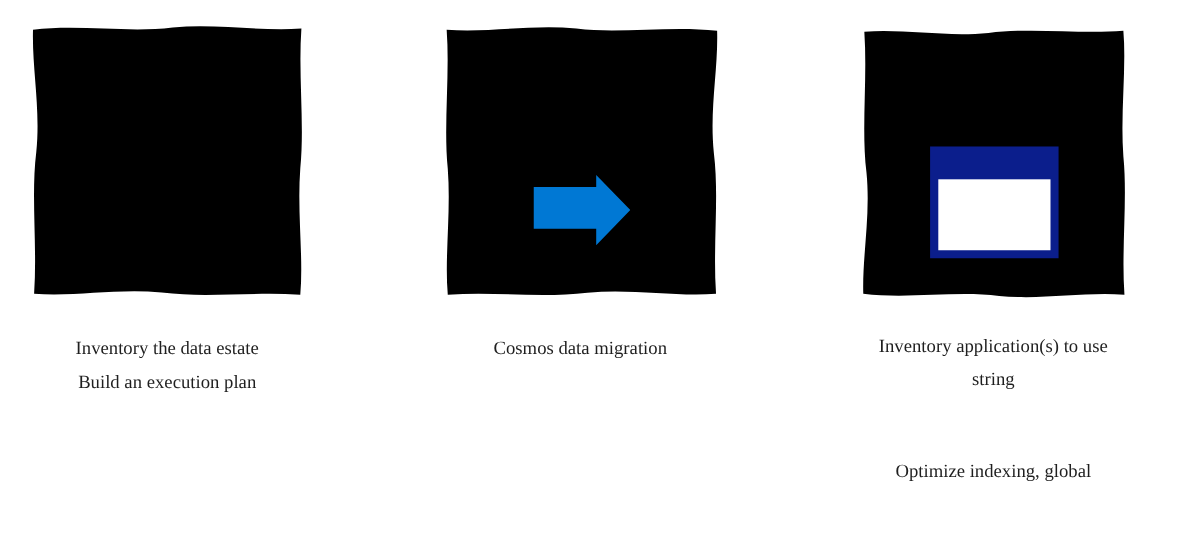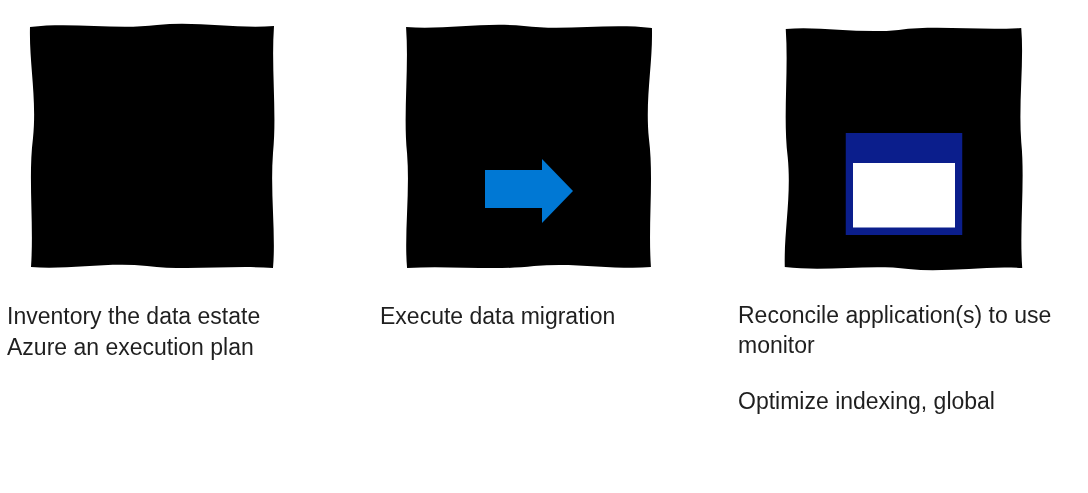--- a/index.html
+++ b/index.html
@@ -46,28 +46,30 @@
   .icon-magnifier { top: 108px; color: var(--ink, #000000); }
   .icon-arrow    { top: 139px; color: var(--arrow-blue, #0078d4); }
   .icon-window   { top: 113px; color: var(--window-navy, #0b1e8c); }
 
   .box-1 { left: 22px;  top: 18px; width: 260px; height: 258px; }
   .box-2 { left: 398px; top: 19px; width: 262px; height: 257px; }
   .box-3 { left: 777px; top: 20px; width: 253px; height: 256px; }
 
   .caption {
     position: absolute;
-    font-size: 23px;
+    text-align: center;
+    font-size: 17px;
     line-height: 31px;
     color: var(--text, #1f1f1f);
+    font-family: Liberation Serif, serif;
   }
   .caption-1 { left: 7px;   top: 301px; width: 290px; }
   .caption-2 { left: 380px; top: 301px; width: 295px; }
   .caption-3 { left: 738px; top: 300px; width: 330px; line-height: 30px; }
-  .caption .para + .para { margin-top: 26px; }
+  .caption .para + .para { margin-top: 54px; }
 </style>
 </head>
 <body>
 
 <div class="canvas">
 
   <svg width="0" height="0" style="position:absolute" aria-hidden="true">
     <defs>
       <path id="sketchRect" d="M 8 9
         C 50 4, 95 12, 135 7
@@ -89,53 +91,53 @@
     <div class="icon-wrap icon-magnifier">
       <svg width="115" height="115" viewBox="0 0 115 115" aria-hidden="true">
         <circle cx="46" cy="42" r="33.5" fill="none" stroke="currentColor" stroke-width="10.5"></circle>
         <line x1="70" y1="66" x2="79" y2="75" stroke="currentColor" stroke-width="11"></line>
         <line x1="82" y1="78" x2="99" y2="97" stroke="currentColor" stroke-width="21" stroke-linecap="round"></line>
       </svg>
     </div>
   </div>
   <div class="caption caption-1">
     <div class="line">Inventory the data estate</div>
-    <div class="line">Azure an execution plan</div>
+    <div class="line">Build an execution plan</div>
   </div>
 
   <div class="box box-2">
     <svg class="sketch-border flip-x" viewBox="0 0 260 258" preserveAspectRatio="none">
       <use href="#sketchRect"></use>
     </svg>
     <h2 class="stage-title">Migration</h2>
     <div class="icon-wrap icon-arrow">
       <svg width="88" height="66" viewBox="0 0 88 66" aria-hidden="true">
         <polygon points="0,12 57,12 57,1 88,33 57,65 57,50 0,50" fill="currentColor"></polygon>
       </svg>
     </div>
   </div>
   <div class="caption caption-2">
-    <div class="line">Execute data migration</div>
+    <div class="line">Cosmos data migration</div>
   </div>
 
   <div class="box box-3">
     <svg class="sketch-border flip-y" viewBox="0 0 260 258" preserveAspectRatio="none">
       <use href="#sketchRect"></use>
     </svg>
     <h2 class="stage-title">Post-migration</h2>
     <div class="icon-wrap icon-window">
       <svg width="117" height="102" viewBox="0 0 117 102" aria-hidden="true">
         <rect x="0" y="0" width="117" height="102" fill="currentColor"></rect>
         <rect x="7.5" y="30" width="102" height="64.5" fill="#ffffff"></rect>
       </svg>
     </div>
   </div>
   <div class="caption caption-3">
     <div class="para">
-      <div class="line">Reconcile application(s) to use</div>
-      <div class="line">monitor</div>
+      <div class="line">Inventory application(s) to use</div>
+      <div class="line">string</div>
     </div>
     <div class="para">
       <div class="line">Optimize indexing, global</div>
     </div>
   </div>
 
 </div>
 
 </body></html>

